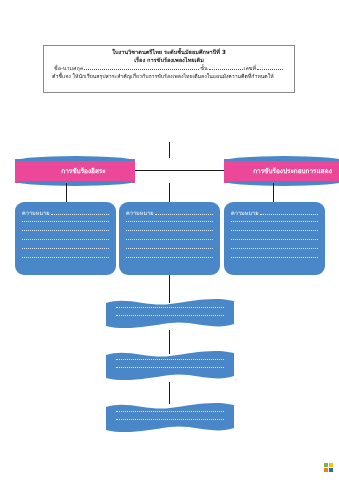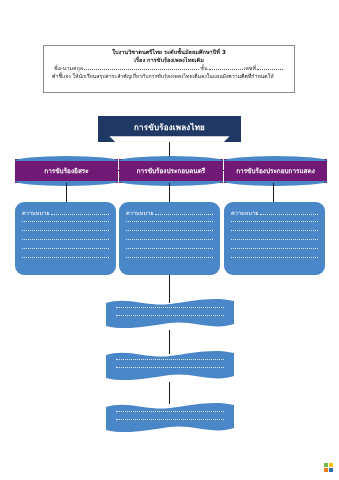--- a/index.html
+++ b/index.html
@@ -48,23 +48,23 @@
   }
   .title-ribbon .tt{transform:translateY(-2px);}
 
   
   .vline{position:absolute;background:#1a1a1a;width:1.4px;}
   .hline{position:absolute;background:#1a1a1a;height:1.4px;}
 
   
   .cat-banner{
     position:absolute;height:24px;
-    background:#701a75;color:#ffffff;
+    background:#ec4899;color:#ffffff;
     display:flex;align-items:center;justify-content:center;
-    font-size:6.4px;font-weight:bold;text-align:center;
+    font-size:6.4px;font-weight:bold;text-align:center;padding-left:17px;
   }
   .cat-banner .wave-top,.cat-banner .wave-bot{
     position:absolute;left:0;width:100%;height:5px;background:#4a87c8;
   }
   .cat-banner .wave-top{top:-3px;
     border-radius:50% 50% 0 0/100% 100% 0 0;}
   .cat-banner .wave-bot{bottom:-3px;
     border-radius:0 0 50% 50%/0 0 100% 100%;}
   .cat-label{position:relative;z-index:2;padding:0 3px;line-height:8px;}
 
@@ -128,39 +128,31 @@
       <span class="dots"></span>
       <span class="lbl">ชั้น</span>
       <span class="dots sm"></span>
       <span class="lbl">เลขที่</span>
       <span class="dots xs"></span>
     </div>
 
     <div class="hdr-instr">คำชี้แจง ให้นักเรียนสรุปสาระสำคัญเกี่ยวกับการขับร้องเพลงไทยเดิมลงในแผนผังความคิดที่กำหนดให้</div>
   </div>
 
-  <div class="title-ribbon">
-    <span class="tt">การขับร้องเพลงไทย</span>
-  </div>
 
   <div class="vline" style="left:169px;top:142px;height:16px;"></div>
 
   <div class="hline" style="left:66px;top:170px;width:207px;"></div>
 
   <div class="cat-banner" style="left:15px;top:159px;width:103px;">
     <span class="wave-top"></span>
     <span class="wave-bot"></span>
     <span class="cat-label">การขับร้องอิสระ</span>
   </div>
 
-  <div class="cat-banner" style="left:119px;top:159px;width:104px;">
-    <span class="wave-top"></span>
-    <span class="wave-bot"></span>
-    <span class="cat-label">การขับร้องประกอบดนตรี</span>
-  </div>
 
   <div class="cat-banner" style="left:224px;top:159px;width:103px;text-align:right;">
     <span class="wave-top"></span>
     <span class="wave-bot"></span>
     <span class="cat-label">การขับร้องประกอบการแสดง</span>
   </div>
 
   <div class="vline" style="left:66px;top:183px;height:19px;"></div>
   <div class="vline" style="left:169px;top:183px;height:19px;"></div>
   <div class="vline" style="left:273px;top:183px;height:19px;"></div>

